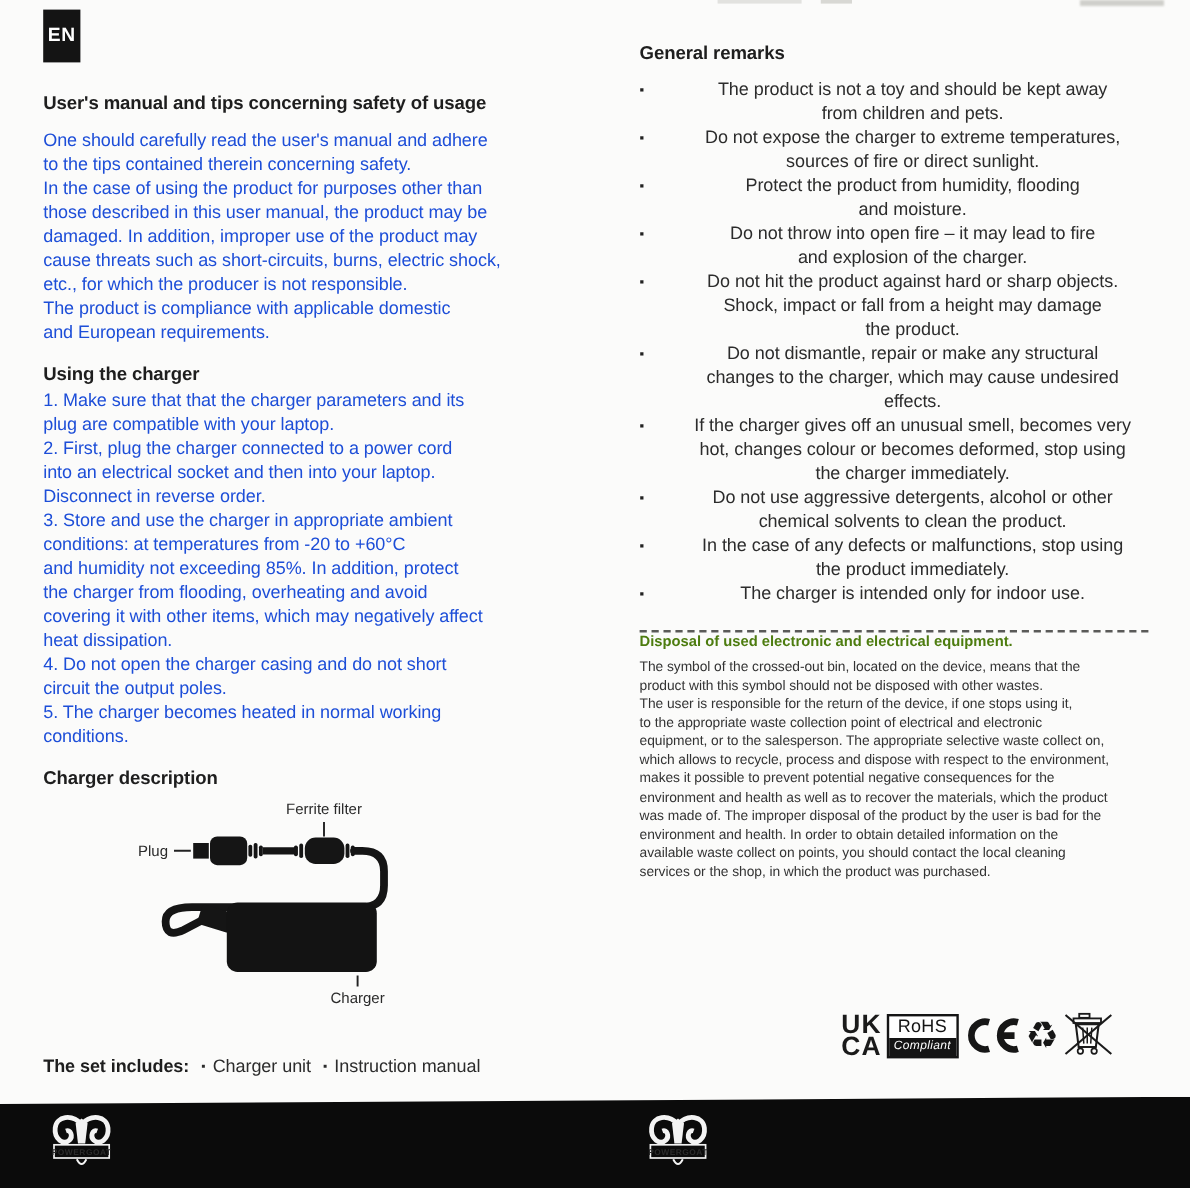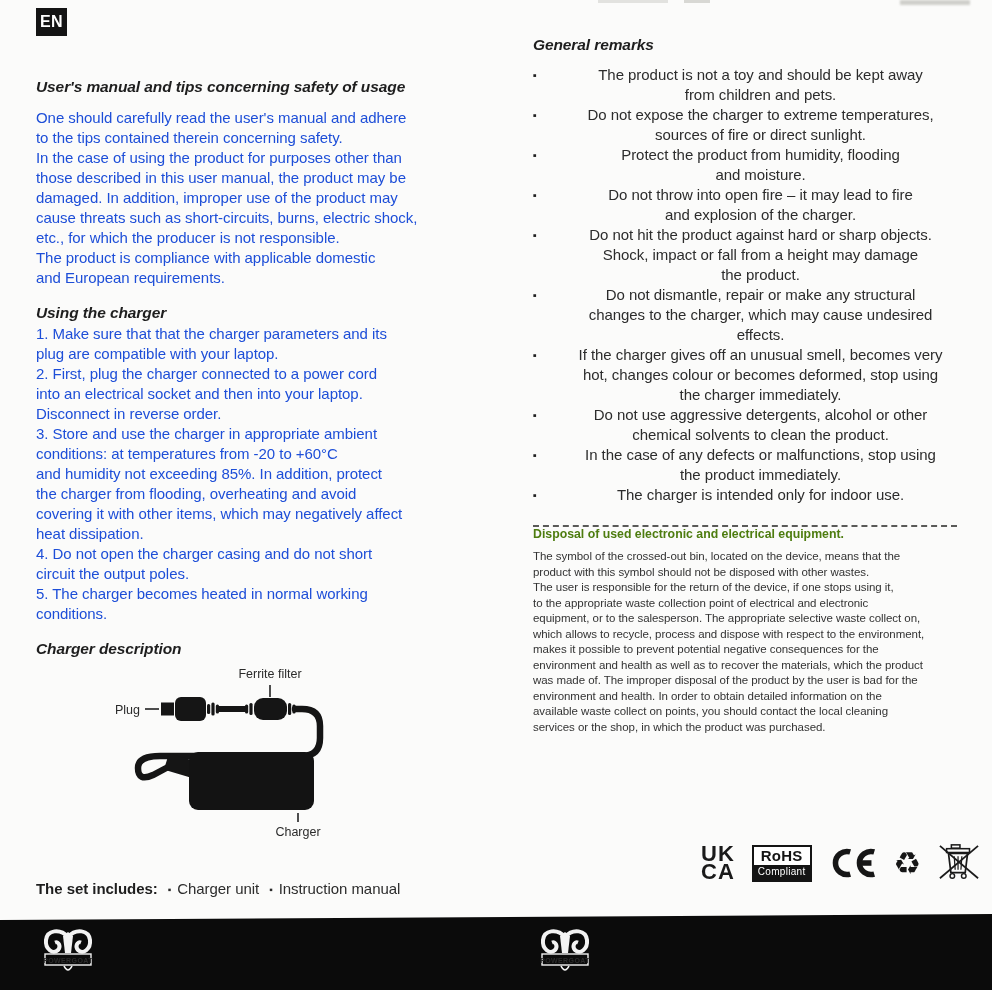--- a/index.html
+++ b/index.html
@@ -10,32 +10,32 @@
     font-family:"Liberation Sans", sans-serif;
     color:#2b2b2b;
     overflow:hidden;
   }
   .artifact { position:absolute; pointer-events:none; }
   .a1 { left:598px; top:0; width:70px; height:3px; background:#e2e2df; }
   .a2 { left:900px; top:0; width:70px; height:5px; background:#cfcfcb; filter:blur(1px); }
   .a3 { left:684px; top:0; width:26px; height:3px; background:#d8d8d4; }
 
   .en-badge {
-    position:absolute; left:36px; top:8px; width:31px; height:28px;
+    position:absolute; left:36px; top:8px; width:31px; height:44px;
     background:#141414; color:#ffffff;
     display:flex; align-items:center; justify-content:center;
     font-weight:bold; font-size:16px; letter-spacing:0.5px;
   }
 
   .col { position:absolute; }
   .col-left { left:36px; top:62px; width:452px; }
   .col-right { left:533px; top:36px; width:440px; }
 
   h2.sec {
-    font-size:15.5px; font-weight:bold; color:#1e1e1e; letter-spacing:-0.1px;font-style:italic;
+    font-size:15.5px; font-weight:bold; color:#1e1e1e; letter-spacing:-0.1px;
   }
   .body-text {
     font-size:15px; line-height:20px; white-space:pre-line;
     letter-spacing:-0.05px; color:#1d4ed8;
   }
   .col-left h2.sec { margin-top:16px; }
   .col-left .intro { margin-top:12px; }
   .col-left .h-using { margin-top:20px; }
   .col-left .steps { margin-top:2px; }
   .col-left .h-desc { margin-top:20px; }
@@ -71,29 +71,29 @@
     position:absolute; left:36px; top:857px; font-size:15px; color:#2c2c2c;
     letter-spacing:-0.05px;
     margin-top:23px;
   }
   .set-includes .lbl { font-weight:bold; color:#1e1e1e; }
   .si-sep { display:inline-block; margin:0 6px 0 10px; font-size:10px; vertical-align:1px; }
 
   
   .marks-row {
     position:absolute; left:701px; top:842px;
-    display:flex; align-items:center; gap:17px;
+    display:flex; align-items:center; gap:4px;
   }
   .ukca {
     font-weight:800; font-size:22px; line-height:18.5px;
     letter-spacing:1px; color:#1a1a1a; text-align:left;
   }
   .rohs { border:2.5px solid #141414; text-align:center; background:#fff; }
-  .rohs-top { font-weight:700; font-size:15px; padding:0 5px 1px; color:#141414; letter-spacing:0.3px; }
-  .rohs-bottom { background:#141414; color:#fff; font-size:10px; padding:1.5px 4px 2.5px; letter-spacing:0.3px; }
+  .rohs-top { font-weight:400; font-size:15px; padding:0 5px 1px; color:#141414; letter-spacing:0.3px; }
+  .rohs-bottom { background:#141414; color:#fff; font-size:10px; padding:1.5px 4px 2.5px; letter-spacing:0.3px;font-style:italic; }
   .recycle-glyph { font-family:"DejaVu Sans", sans-serif; font-size:31px; color:#161616; line-height:1; }
 
   
   .footer {
     position:absolute; left:0; bottom:0; width:992px; height:76px;
     background:#0b0b0b;
     clip-path:polygon(0 6px, 100% 0, 100% 100%, 0 100%);
   }
   .goat-logo { position:absolute; top:12px; }
   .goat-1 { left:37px; }

